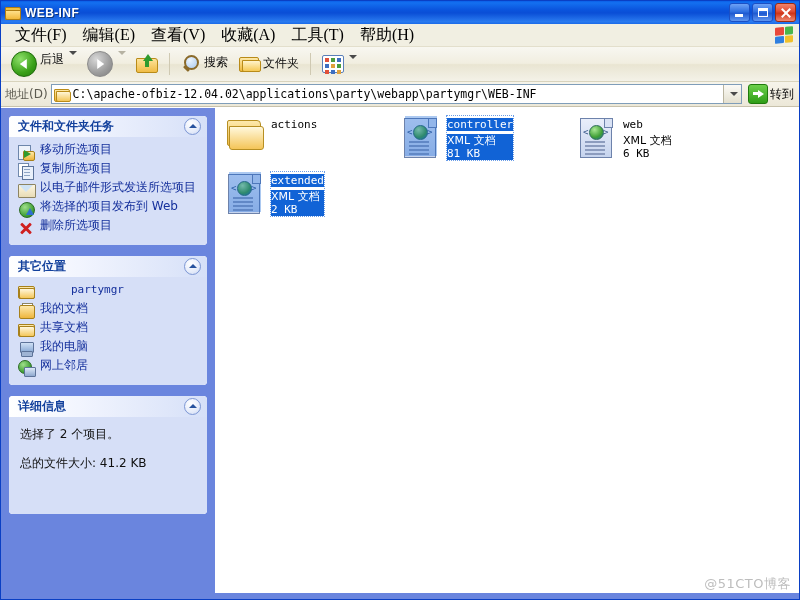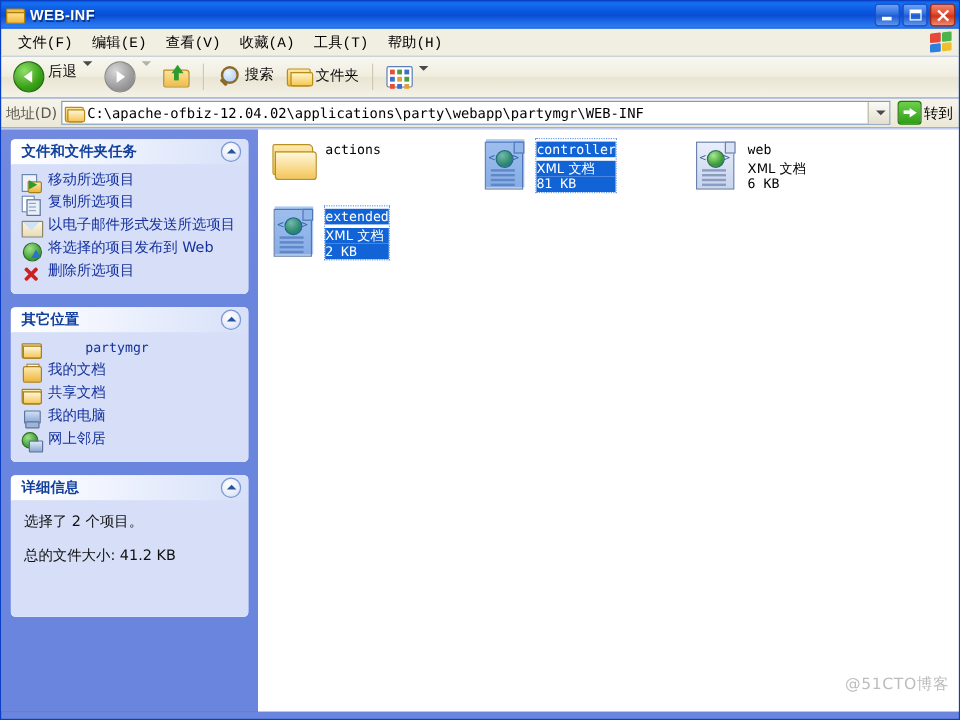--- a/index.html
+++ b/index.html
@@ -63,22 +63,22 @@
 
   
   .menubar{
     flex:0 0 22px;height:22px;
     background:#f1efe2;
     border-bottom:1px solid #e3dfcc;
     display:flex;align-items:center;
     padding-left:6px;position:relative;
   }
   .menu-item{
-    padding:2px 8px;color:#000;font-size:12px;white-space:nowrap;
-    font-family:Liberation Mono, monospace;
+    padding:2px 8px;color:#000;font-size:16px;white-space:nowrap;
+    font-family:Liberation Serif, serif;
   }
   .winflag{
     position:absolute;right:6px;top:3px;width:18px;height:16px;
     display:grid;grid-template-columns:1fr 1fr;grid-template-rows:1fr 1fr;gap:1px;
     transform:skewY(-6deg);
   }
   .winflag i{display:block;border-radius:1px;}
   .winflag i:nth-child(1){background:#e8483a;}
   .winflag i:nth-child(2){background:#49b54a;}
   .winflag i:nth-child(3){background:#2f7fe0;}
@@ -271,21 +271,21 @@
     border:1px solid #2b6b57;
   }
   .big-doc .lt,.big-doc .gt{position:absolute;top:10px;color:#3a5a8c;font-size:9px;line-height:9px;font-family:"DejaVu Sans Mono",monospace;}
   .big-doc .lt{left:3px;}
   .big-doc .gt{left:23px;}
   .big-doc .lines{position:absolute;left:5px;top:23px;width:20px;}
   .big-doc .lines i{display:block;height:2px;background:#8c9cbe;margin-bottom:2px;}
 
   
   .watermark{
-    position:absolute;right:8px;bottom:14px;
+    position:absolute;right:8px;bottom:0;
     color:#bdbdbd;font-size:13px;letter-spacing:0.5px;
     font-family:"DejaVu Sans","Liberation Sans",sans-serif;
     user-select:none;
   }
   .sb-bottom{height:6px;background:#6a85de;}
 </style>
 </head>
 <body>
 
 <div class="window">

